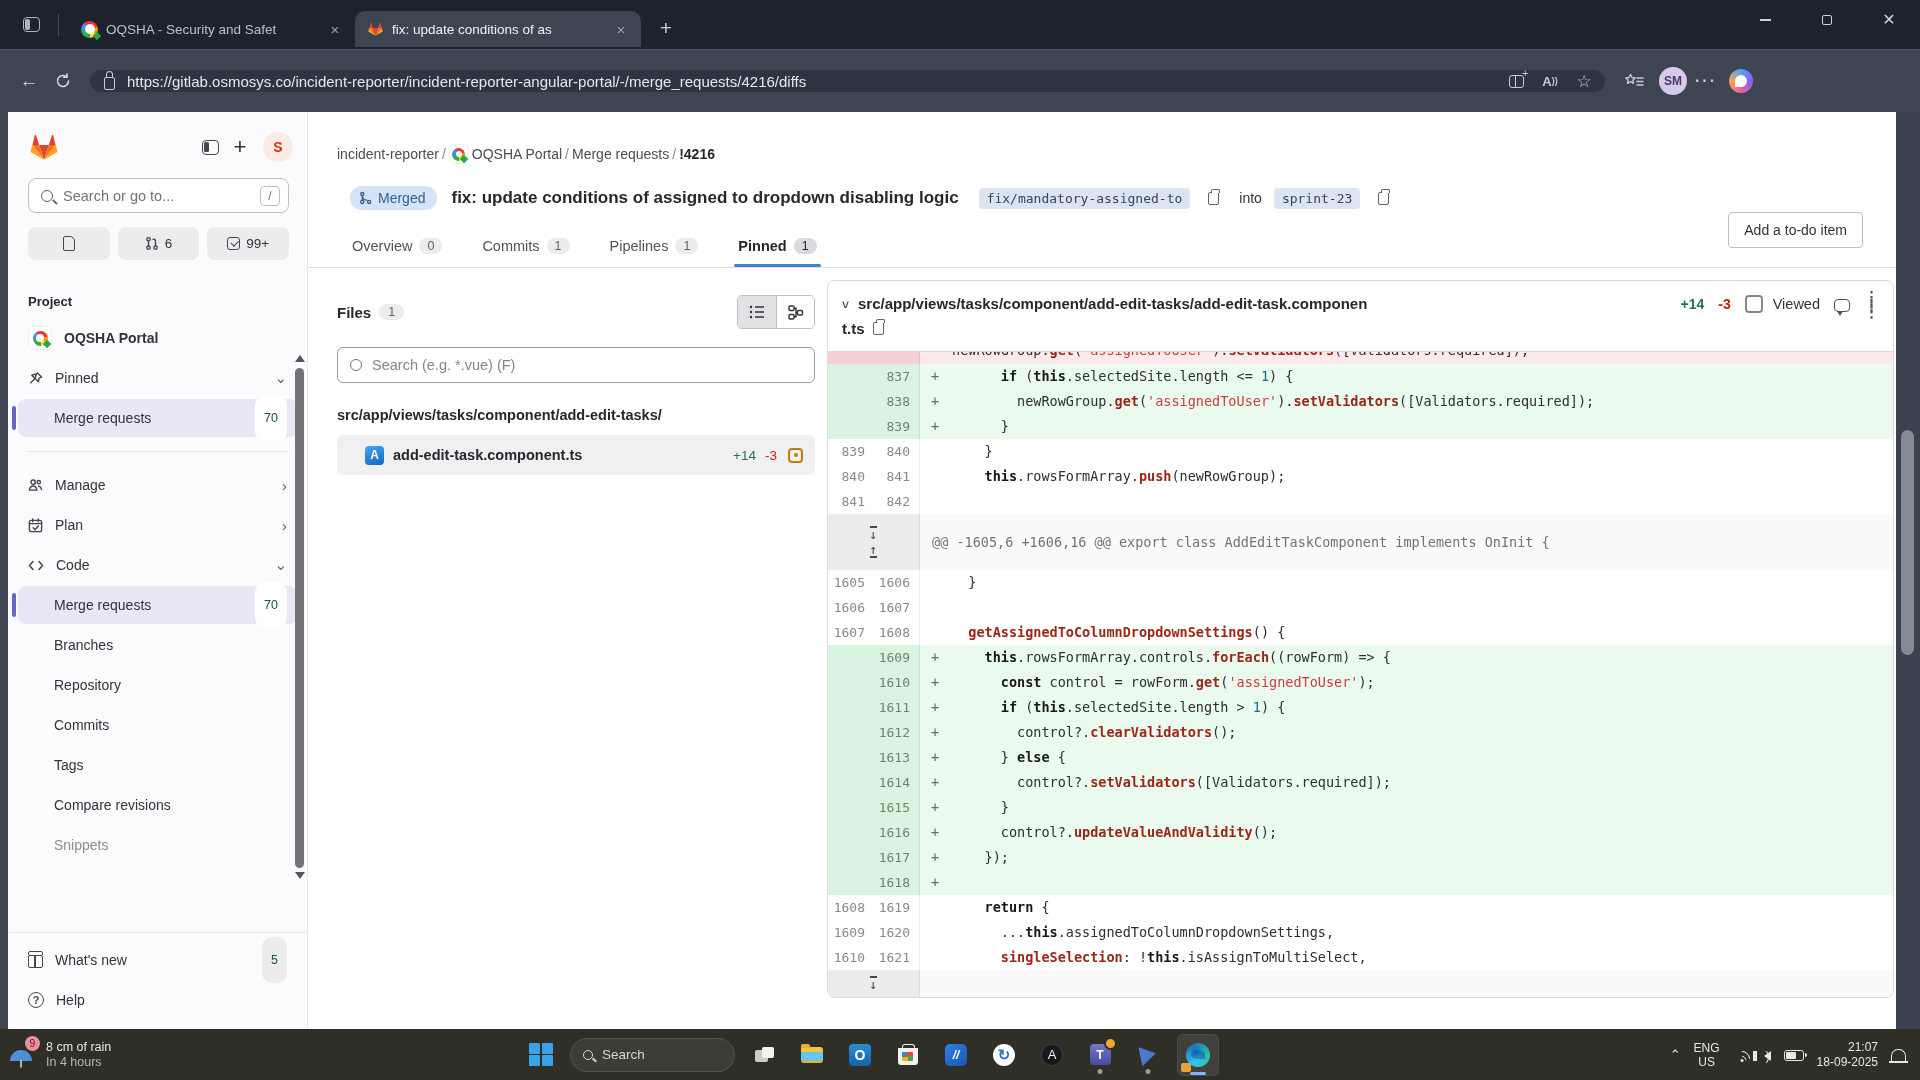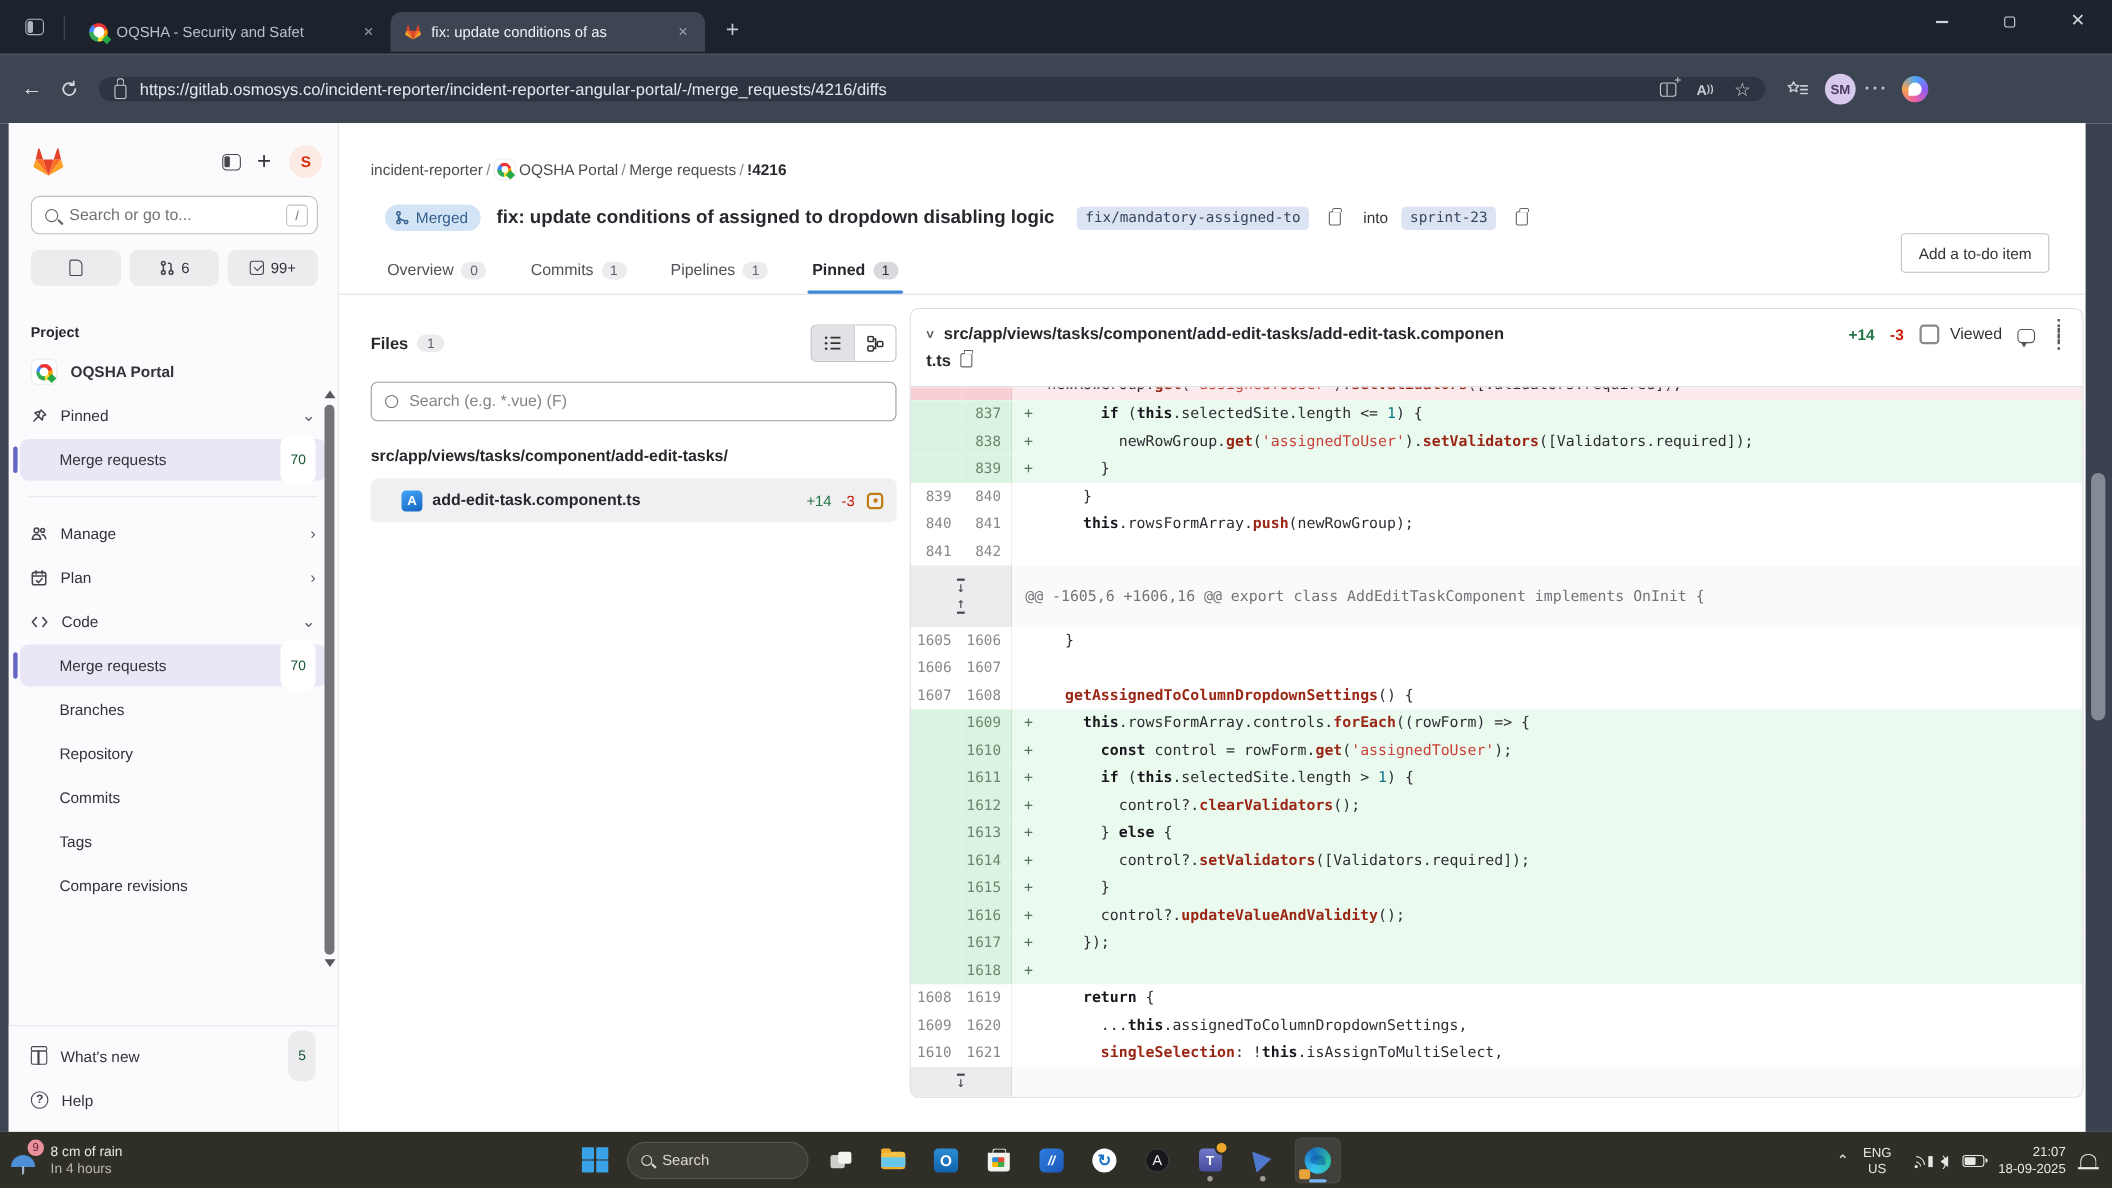--- a/index.html
+++ b/index.html
@@ -390,20 +390,23 @@
         </div>
         <div class="sb-item ind">
           <span class="lbl">Commits</span>
         </div>
         <div class="sb-item ind">
           <span class="lbl">Tags</span>
         </div>
         <div class="sb-item ind">
           <span class="lbl">Compare revisions</span>
         </div>
+        <div class="sb-item ind">
+          <span class="lbl" style="color: rgb(139, 139, 144);">Snippets</span>
+        </div>
       </div>
 
     <div class="glsb-footer">
       <div class="sb-item">
         <span class="gift-ico"></span>
         <span class="lbl">What's new</span>
         <span class="badge" style="background:#ececef;">5</span>
       </div>
       <div class="sb-item">
         <span class="help-ico">?</span>

